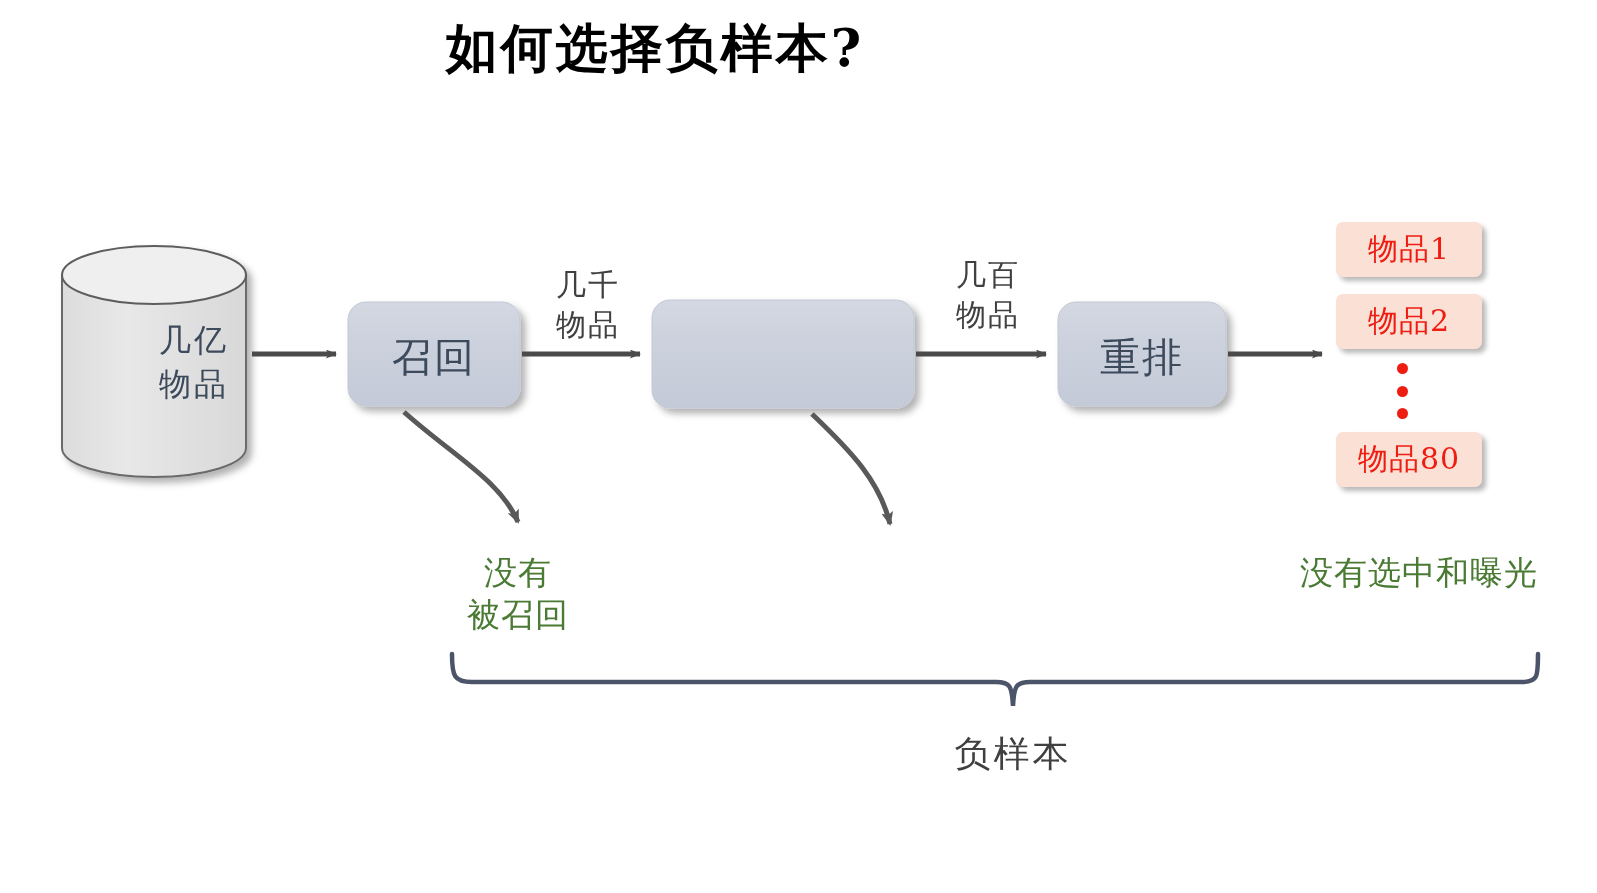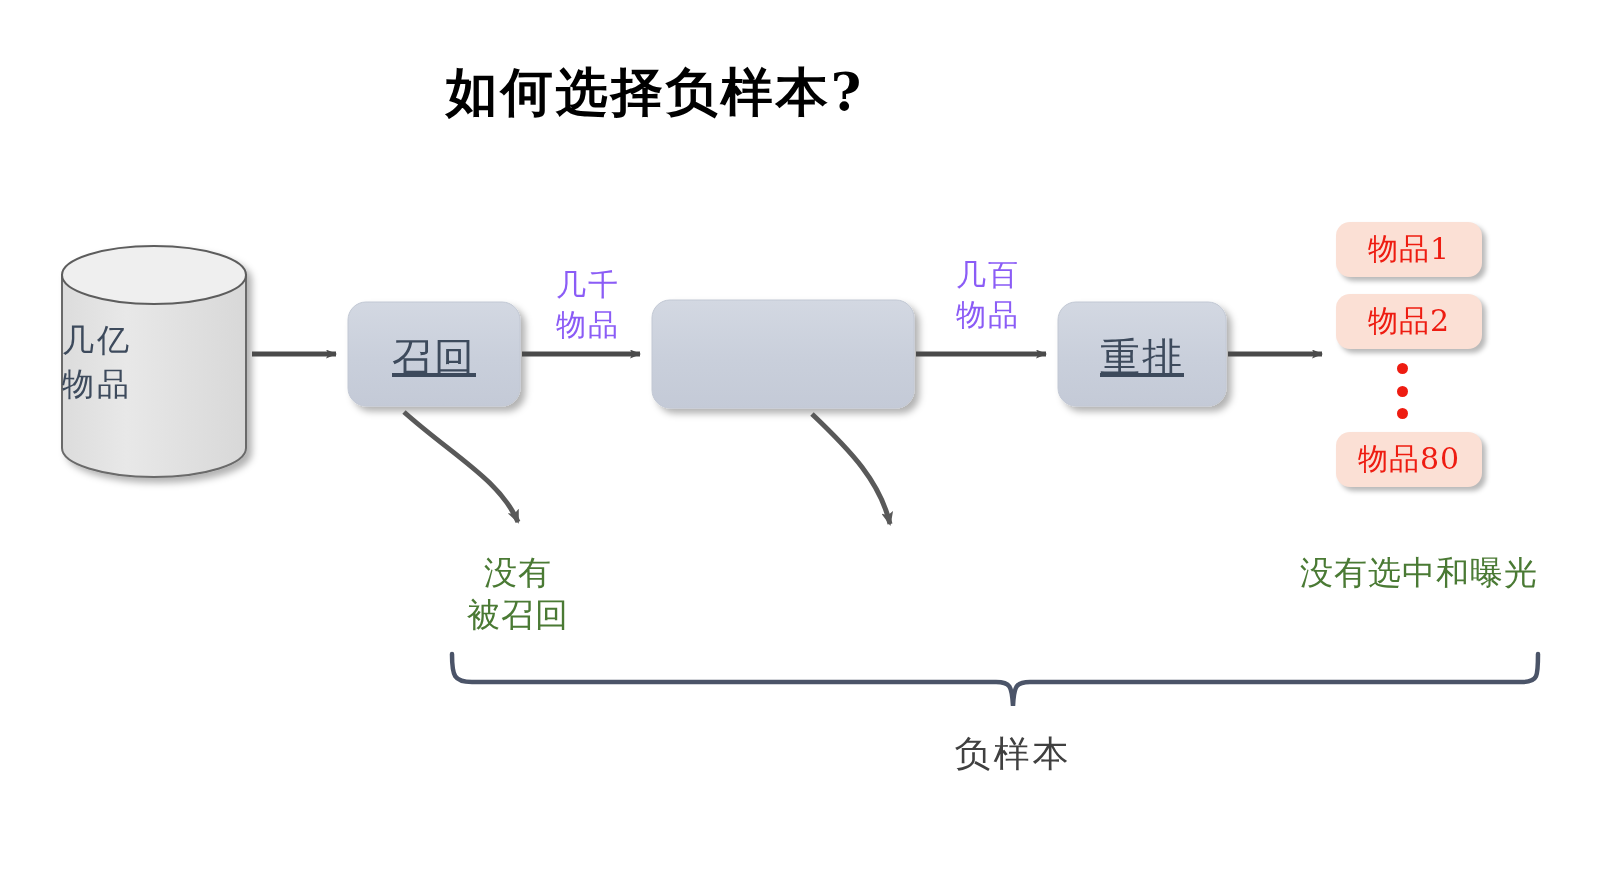--- a/index.html
+++ b/index.html
@@ -24,72 +24,72 @@
     left: 0;
     top: 14px;
     width: 1310px;
     text-align: center;
     font-family: "DejaVu Serif", "Liberation Serif", serif;
     font-weight: bold;
     font-size: 52px;
     letter-spacing: 3px;
     color: #000000;
     white-space: nowrap;
-    margin-top: 44px;
   }
 
   
   #art {
     position: absolute;
     left: 0;
     top: 0;
     width: 1597px;
     height: 893px;
   }
 
   
   .stage-label {
     position: absolute;
     font-family: "DejaVu Serif", "Liberation Serif", serif;
     font-size: 40px;
     color: #3d4a5c;
     white-space: nowrap;
     text-align: center;
     letter-spacing: 2px;
-    text-decoration: underline;
   }
 
   
   .cyl-label {
     position: absolute;
     font-family: "DejaVu Serif", "Liberation Serif", serif;
     font-size: 32px;
     line-height: 44px;
     color: #3d4a5c;
+    text-align: center;
     white-space: nowrap;
     letter-spacing: 3px;
+    padding-left: 40px;
   }
 
   
   .count-label {
     position: absolute;
     font-family: "DejaVu Serif", "Liberation Serif", serif;
     font-size: 30px;
     line-height: 40px;
-    color: #8b5cf6;
+    color: #404040;
     text-align: center;
     white-space: nowrap;
     letter-spacing: 2px;
   }
 
   
   .item-box {
     position: absolute;
     background: #fbe0d5;
-    border-radius: 14px;
+    border-radius: 7px;
     box-shadow: 4px 4px 5px rgba(0,0,0,0.28);
     display: flex;
     align-items: center;
     justify-content: center;
     font-family: "DejaVu Serif", "Liberation Serif", serif;
     font-size: 30px;
     color: #ee1c11;
     letter-spacing: 1px;
     white-space: nowrap;
   }

